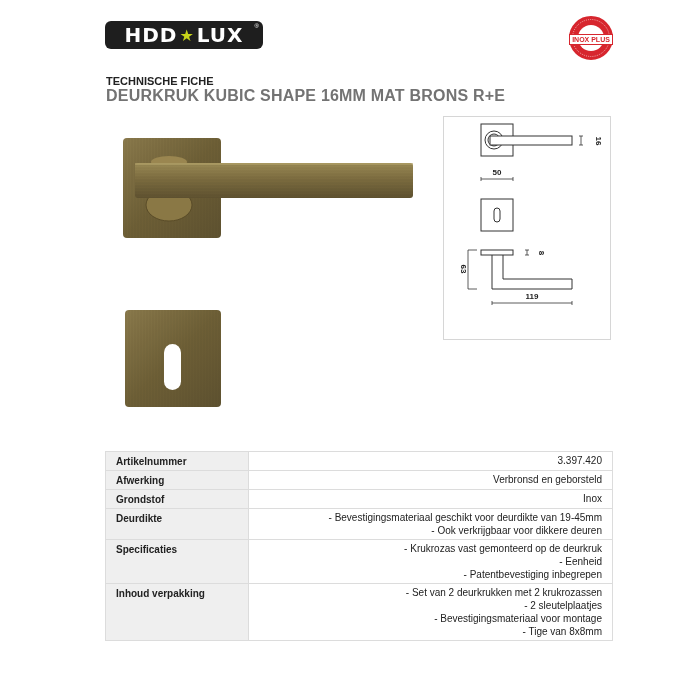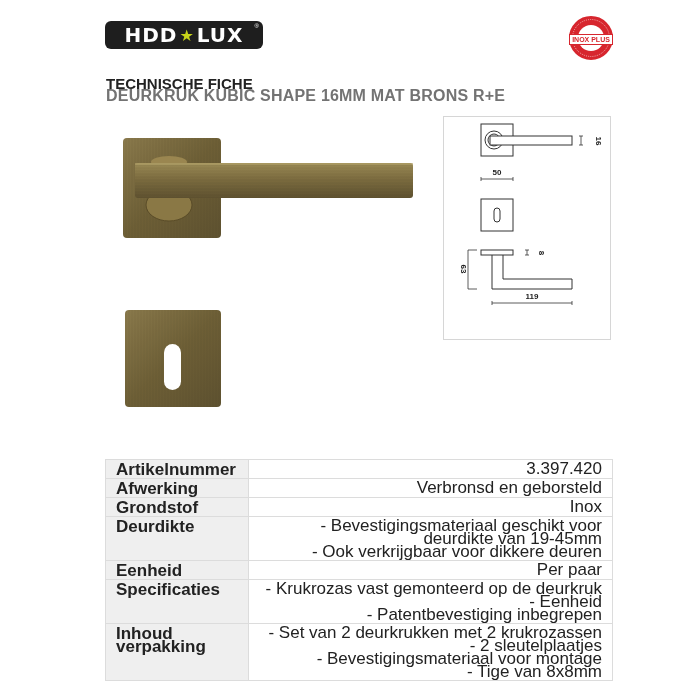--- a/index.html
+++ b/index.html
@@ -3,25 +3,25 @@
 <meta charset="utf-8">
 <style>
   html, body { margin:0; padding:0; background:#ffffff; }
   body { width:700px; height:700px; position:relative; overflow:hidden; font-family:"Liberation Sans", sans-serif; color:#111; }
   .logo { position:absolute; left:105px; top:21px; width:158px; height:28px; background:#1e1e1e; border-radius:6px; display:flex; align-items:center; justify-content:center; }
   .logo-text { color:#fff; font-weight:bold; font-size:20px; letter-spacing:1px; font-family:"DejaVu Sans", sans-serif; display:flex; align-items:center; }
   .logo-star { color:#c8d41a; font-size:16px; margin:0 2px; }
   .logo-reg { position:absolute; right:4px; top:2px; color:#fff; font-size:6px; }
   .badge { position:absolute; left:569px; top:16px; width:44px; height:44px; border-radius:50%; border:4px solid #d7262e; box-sizing:border-box; background:#fff; display:flex; align-items:center; justify-content:center; }
   .badge-label { position:absolute; left:-4px; right:-4px; top:14px; height:9px; background:#fff; border:1px solid #d7262e; color:#d7262e; font-weight:bold; font-size:7px; line-height:9px; text-align:center; z-index:2; }
-  .subtitle { position:absolute; left:106px; top:75px; font-size:15px; font-weight:bold; color:#222; }
+  .subtitle { position:absolute; left:106px; top:75px; font-size:11px; font-weight:bold; color:#222; }
   .title { position:absolute; left:106px; top:87px; font-size:16px; font-weight:bold; color:#737373; letter-spacing:0.2px; }
   .photo { position:absolute; left:104px; top:116px; width:326px; height:320px; }
   .drawing { position:absolute; left:443px; top:116px; width:168px; height:224px; border:1px solid #d6d6d6; box-sizing:border-box; background:#fff; }
-  table.spec { position:absolute; left:105px; top:451px; width:508px; border-collapse:collapse; font-size:17px;margin-top:8px; }
+  table.spec { position:absolute; left:105px; top:451px; width:508px; border-collapse:collapse; font-size:10px; }
   table.spec td { border:1px solid #dcdcdc; padding:2px 10px; vertical-align:top; line-height:13px; }
   table.spec td.k { width:122px; background:#efefef; font-weight:bold; color:#222; padding-top:3px; }
   table.spec td.v { color:#222; padding-left:10px; }
   .line { display:block;text-align:right; }
 </style>
 </head>
 <body>
 
 <div class="logo">
   <div class="logo-text">
@@ -165,26 +165,20 @@
         </td>
     </tr>
     <tr>
       <td class="k">Deurdikte</td>
       <td class="v">
         <span class="line">- Bevestigingsmateriaal geschikt voor deurdikte van 19-45mm</span>
         <span class="line">- Ook verkrijgbaar voor dikkere deuren</span>
       </td>
     </tr>
     <tr>
-      <td class="k">Eenheid</td>
-      <td class="v">
-          <span class="line">Per paar</span>
-        </td>
-    </tr>
-    <tr>
       <td class="k">Specificaties</td>
       <td class="v">
         <span class="line">- Krukrozas vast gemonteerd op de deurkruk</span>
         <span class="line">- Eenheid</span>
         <span class="line">- Patentbevestiging inbegrepen</span>
       </td>
     </tr>
     <tr>
       <td class="k">Inhoud verpakking</td>
       <td class="v">

